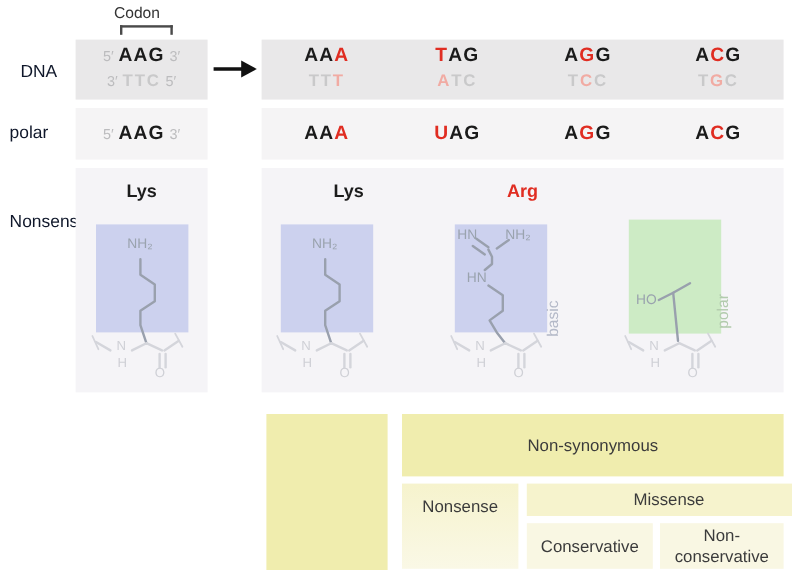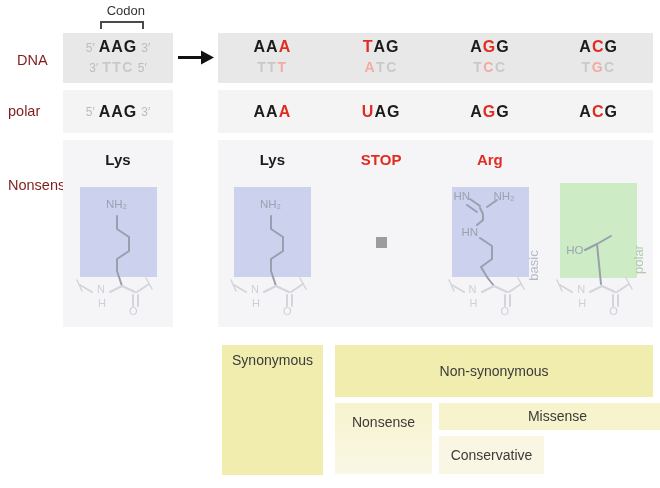--- a/index.html
+++ b/index.html
@@ -1,24 +1,24 @@
 <!DOCTYPE html>
 <html><head>
 <meta charset="utf-8">
 <style>
   html,body{margin:0;padding:0;background:#ffffff;}
   .canvas{position:relative;width:660px;height:488px;background:#ffffff;
           font-family:"Liberation Sans",sans-serif;overflow:hidden;}
   .abs{position:absolute;}
   
-  .codon-label{left:95px;top:3px;width:50px;text-align:right;font-size:13px;color:#333;}
+  .codon-label{left:95px;top:3px;width:50px;text-align:left;font-size:13px;color:#333;}
   .codon-bracket{left:100px;top:21px;width:40px;height:6px;
     border-top:2px solid #4a4a4a;border-left:2px solid #4a4a4a;border-right:2px solid #4a4a4a;}
   
-  .rowlab{font-size:14.5px;color:#7f1d1d;}
+  .rowlab{font-size:14.5px;color:#0f172a;}
   
   .box{position:absolute;}
   .dna-bg{background:#e9e8e9;}
   .mrna-bg{background:#f5f4f5;}
   .prot-bg{background:#f5f4f7;}
   
   .codon-line{display:flex;justify-content:center;align-items:baseline;height:22px;line-height:22px;}
   .codon{font-size:16px;font-weight:700;color:#1b1b1b;letter-spacing:1px;}
   .codon.hot{color:#e02d22;}
   .comp{font-size:14px;font-weight:700;color:#c9c9ca;letter-spacing:1.5px;line-height:18px;height:18px;}
@@ -200,24 +200,20 @@
           <path class="bb-stroke" d="M74,155 L74,166"></path>
           <path class="bb-stroke" d="M73,152 L85,144"></path>
           <path class="bb-stroke tick" d="M82,138 L88,149"></path>
         </svg>
         <span class="chem" style="left:42px;top:58px">NH₂</span>
         <span class="bb" style="left:33px;top:143px">N</span>
         <span class="bb" style="left:34px;top:157px">H</span>
         <span class="bb" style="left:65px;top:165px">O</span>
       </div>
 
-      <div class="col">
-        <div class="pname red">STOP</div>
-        <div class="stop-sq"></div>
-      </div>
 
       <div class="col">
         <div class="pname red">Arg</div>
         <div class="hl blue"></div>
         <svg class="chemsvg" width="109" height="187" viewBox="0 0 109 187">
           <path class="side-stroke" d="M34,59 L44,66"></path>
           <path class="side-stroke" d="M31,65 L41,72"></path>
           <path class="side-stroke" d="M51,67 L61,60"></path>
           <path class="side-stroke" d="M44,68 L47,74 L47,80 L41,85"></path>
           <path class="side-stroke" d="M44,98 L56,106 L56,119 L45,127 L51,137 L58,146"></path>
@@ -257,33 +253,36 @@
         <span class="bb" style="left:33px;top:143px">N</span>
         <span class="bb" style="left:34px;top:157px">H</span>
         <span class="bb" style="left:65px;top:165px">O</span>
         <span class="vtag polar">polar</span>
       </div>
 
     </div>
   </div>
 
   <div class="ybox t1" style="left:222px;top:345px;width:101px;height:130px;padding-top:7px;box-sizing:border-box">
-    <div>Synonymous</div>
   </div>
 
   <div class="ybox t1 flexc" style="left:335px;top:345px;width:318px;height:52px">
     <span>Non-synonymous</span>
   </div>
 
   <div class="ybox" style="left:335px;top:403px;width:97px;height:71px;padding-top:11px;box-sizing:border-box;background:linear-gradient(#f6f3cd,#faf8e6)">
     <span>Nonsense</span>
   </div>
 
   <div class="ybox t2 flexc" style="left:439px;top:403px;width:237px;height:27px">
     <span>Missense</span>
   </div>
 
   <div class="ybox t3 flexc" style="left:439px;top:436px;width:105px;height:38px">
     <span>Conservative</span>
   </div>
 
+  <div class="ybox t3" style="left:550px;top:436px;width:103px;height:38px;padding-top:2px;box-sizing:border-box">
+    <div>Non-</div>
+    <div>conservative</div>
+  </div>
 
 </div>
 
 </body></html>

